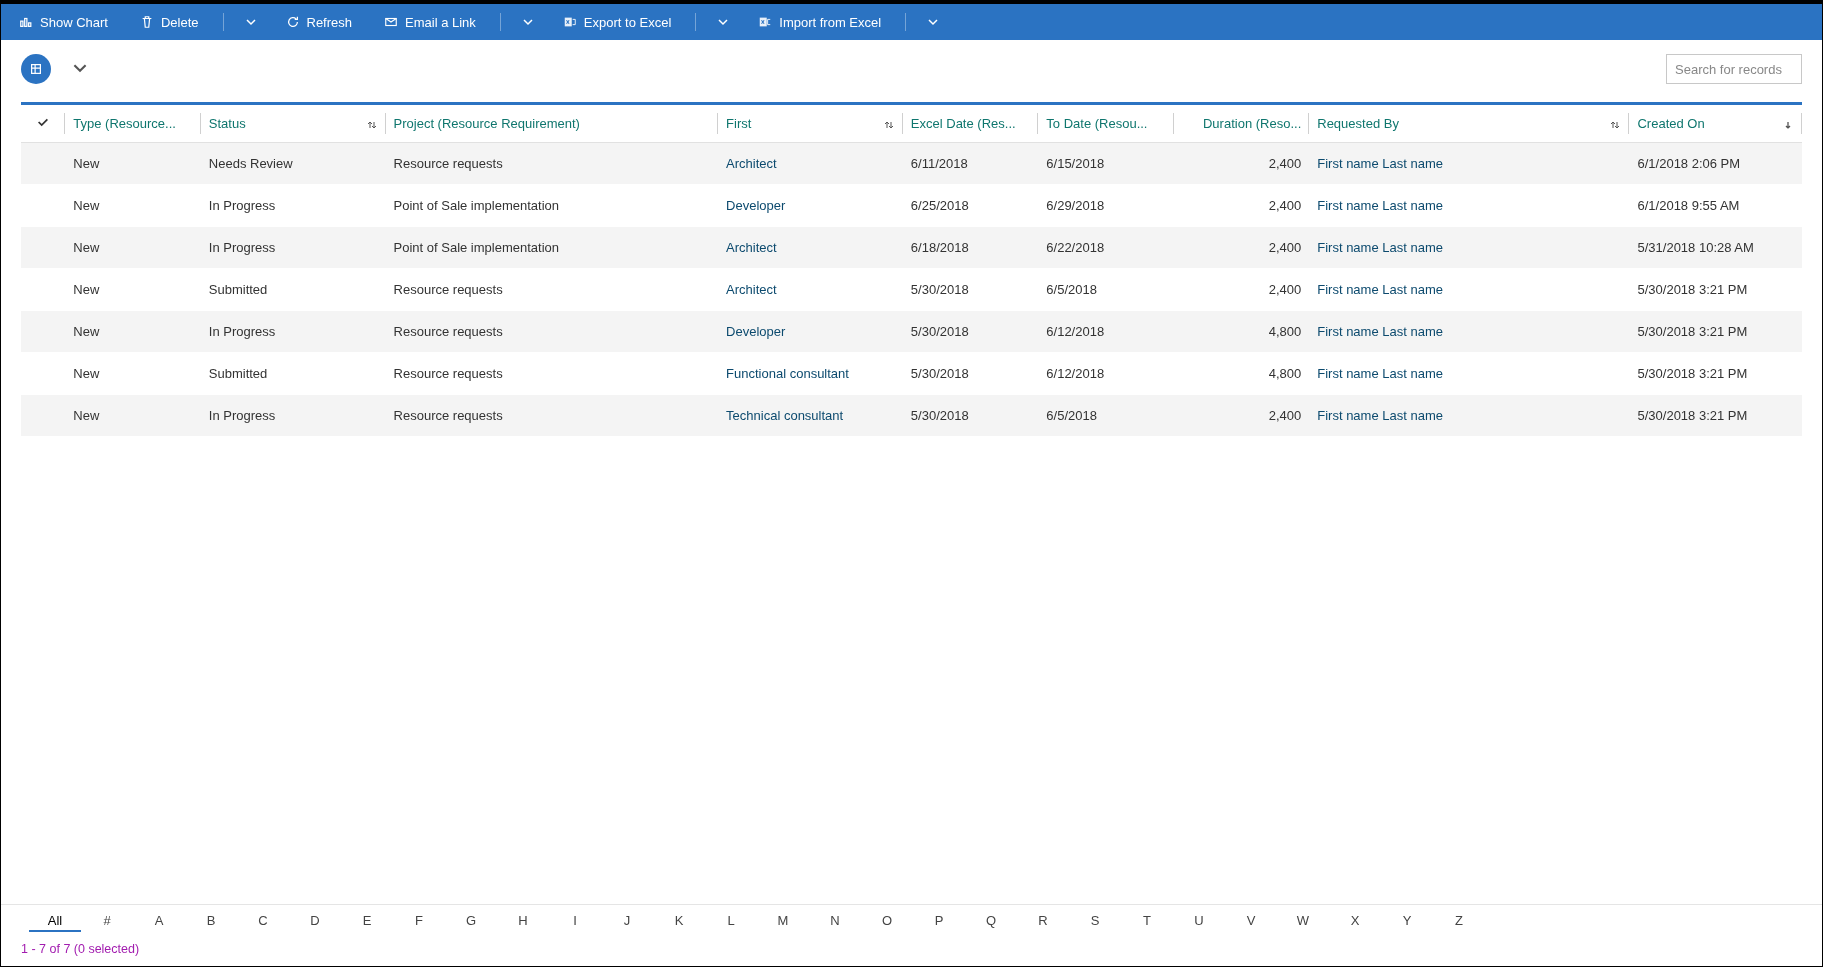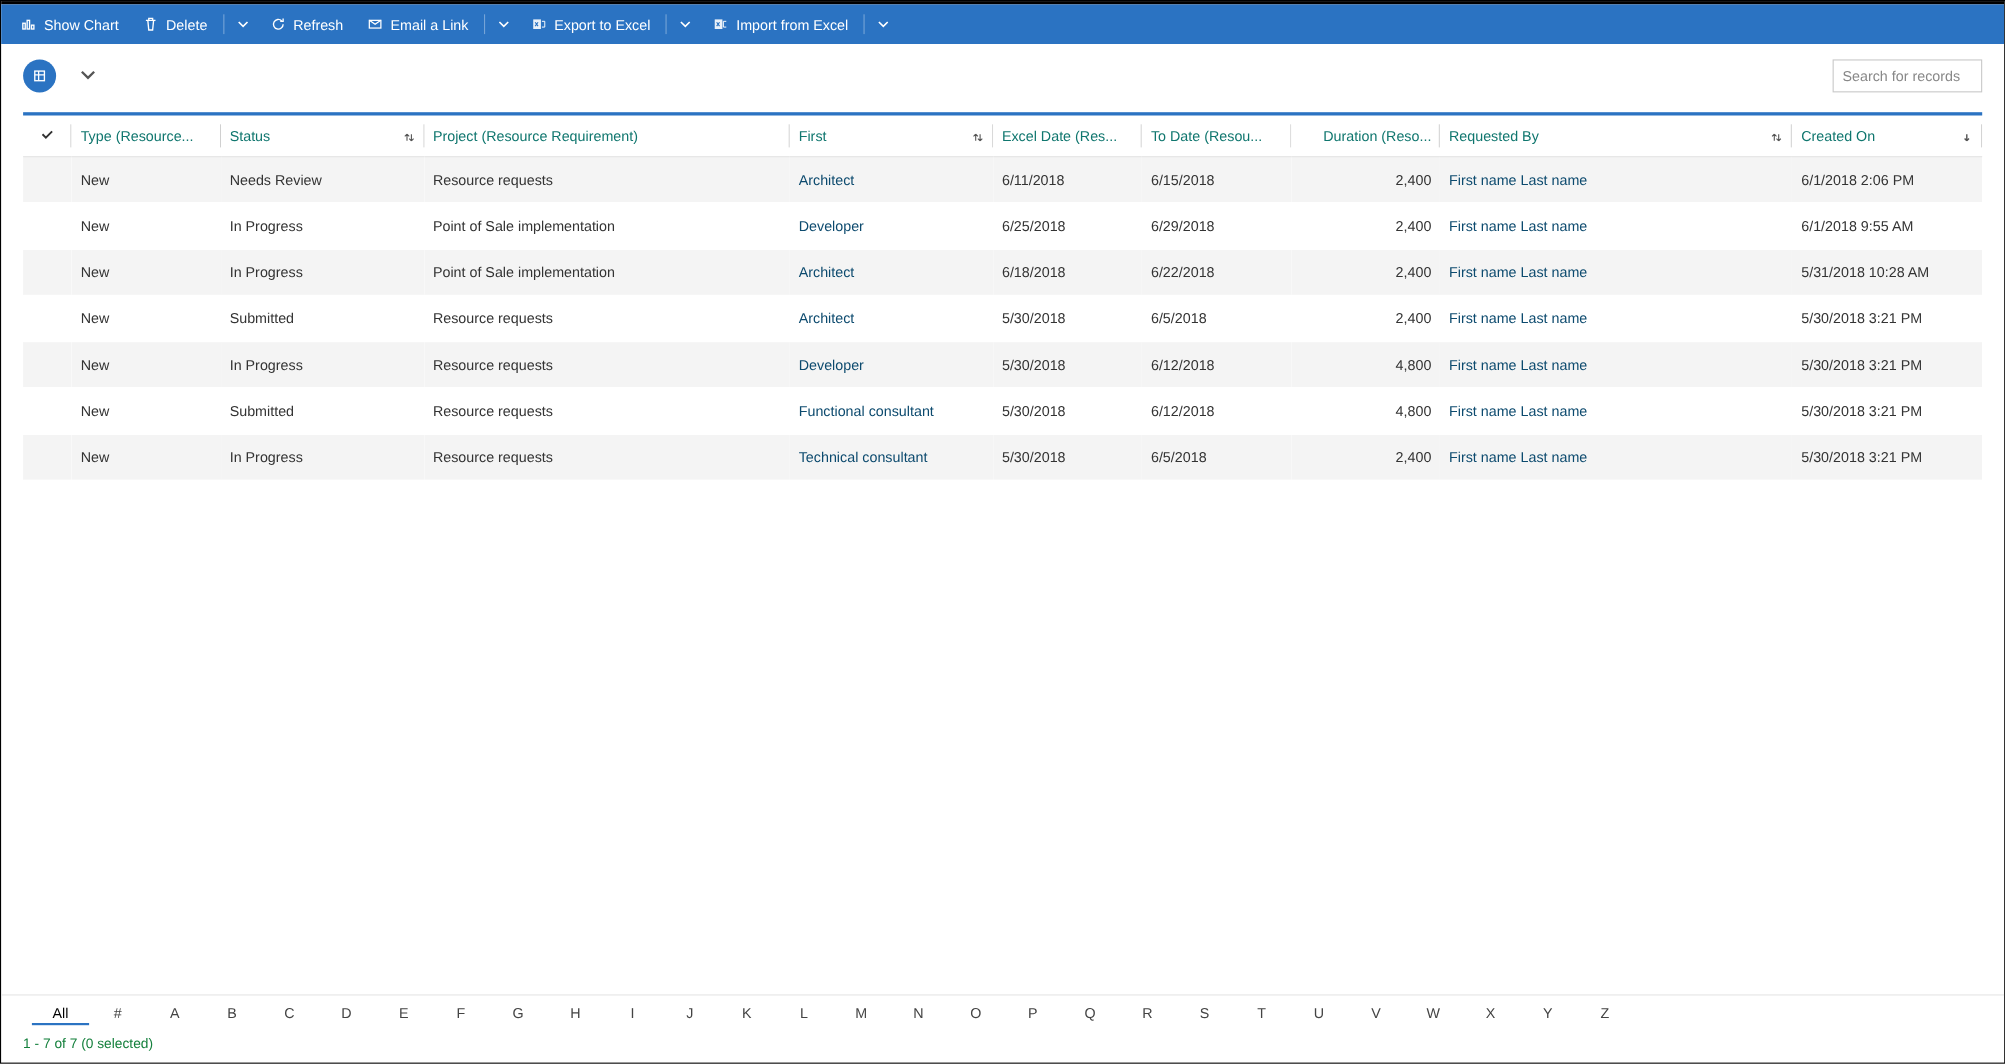--- a/index.html
+++ b/index.html
@@ -17,21 +17,21 @@
   .top-strip { height: 3px; background: #000; }
 
   
   .command-bar {
     background: #2b73c2;
     color: #fff;
     display: flex;
     align-items: center;
     height: 36px;
     padding: 0 8px;
-    gap: 2px;
+    gap: 12px;
   }
   .cmd-btn {
     display: flex;
     align-items: center;
     padding: 0 10px;
     height: 36px;
     cursor: pointer;
     font-size: 13px;
     gap: 7px;
   }
@@ -112,21 +112,21 @@
   }
   .alpha-item {
     width:52px; text-align:center; cursor:pointer;
   }
   .alpha-item.active {
     color:#000000; border-bottom:2px solid #2b73c2; padding-bottom:2px;
   }
 
   
   .status-bar {
-    padding: 6px 20px 10px 20px; font-size:12.5px; color:#15803d;
+    padding: 6px 20px 10px 20px; font-size:12.5px; color:#a21caf;
   }
 </style>
 </head>
 <body>
 
 <div class="top-strip"></div>
 
 <div class="command-bar">
   <div class="cmd-btn">
     <span class="cmd-ico">

